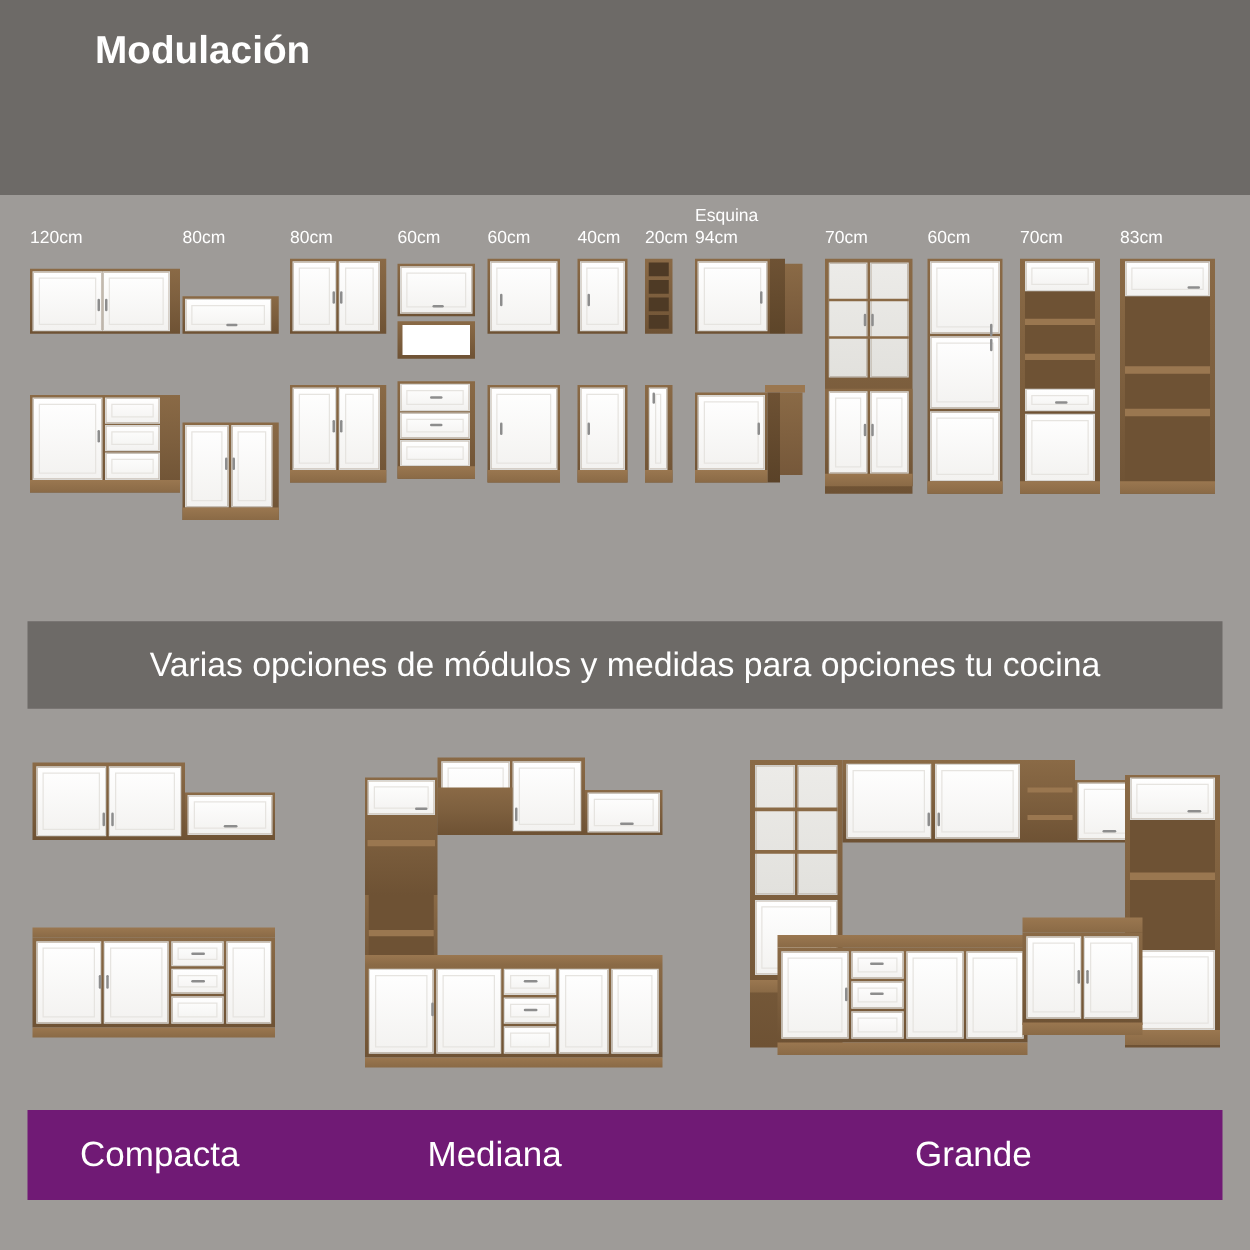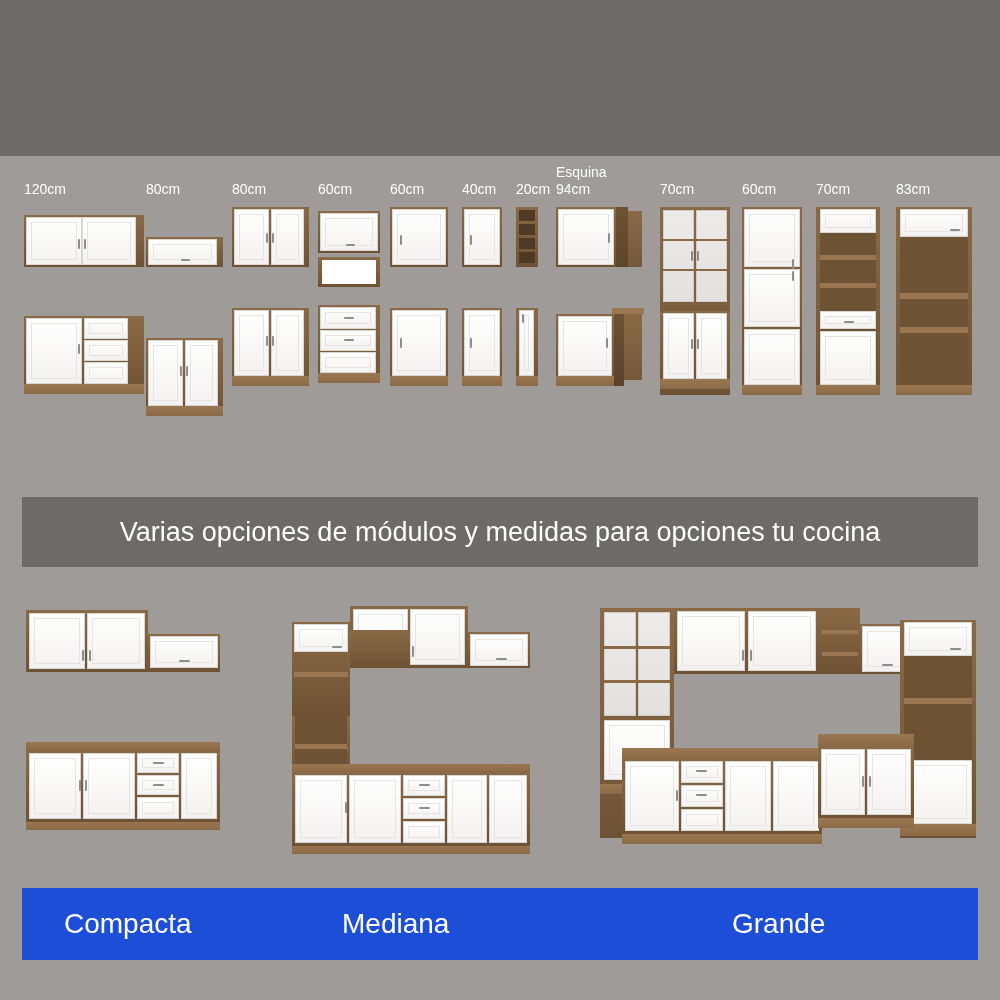--- a/index.html
+++ b/index.html
@@ -122,37 +122,38 @@
     position: absolute;
   }
 
   
   .footer {
     position: absolute;
     left: 22px;
     top: 888px;
     width: 956px;
     height: 72px;
-    background: #1d4ed8;
+    background: #701a75;
   }
   .footer-label {
     position: absolute;
     color: #ffffff;
     font-size: 28px;
     line-height: 72px;
     font-weight: normal;
   }
   .f1 { left: 42px; }
   .f2 { left: 320px; }
   .f3 { left: 710px; }
 </style>
 </head>
 <body>
 
 <div class="header">
+  <div class="kicker">Modulación</div>
 </div>
 
 <div class="modules">
 
   <div class="mod-col" style="left:24px; width:120px;">
     <div class="mod-label" style="margin-top:25px;">120cm</div>
     <div style="position:relative;width:120px;height:52px;margin-top:17px;">
       <div class="wood" style="position:absolute;left:0;top:0;width:120px;height:52px;"></div>
       <div class="door" style="position:absolute;left:2px;top:2px;width:56px;height:48px;"></div>
       <div class="door" style="position:absolute;left:58px;top:2px;width:54px;height:48px;"></div>

